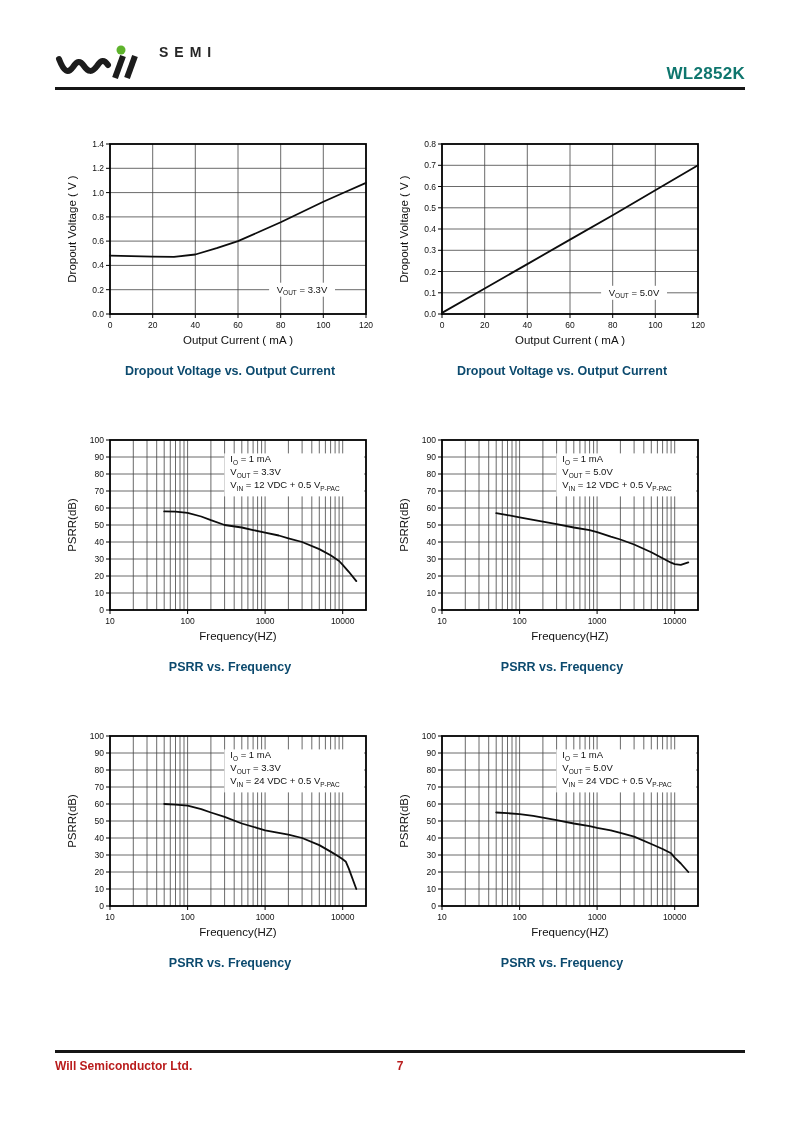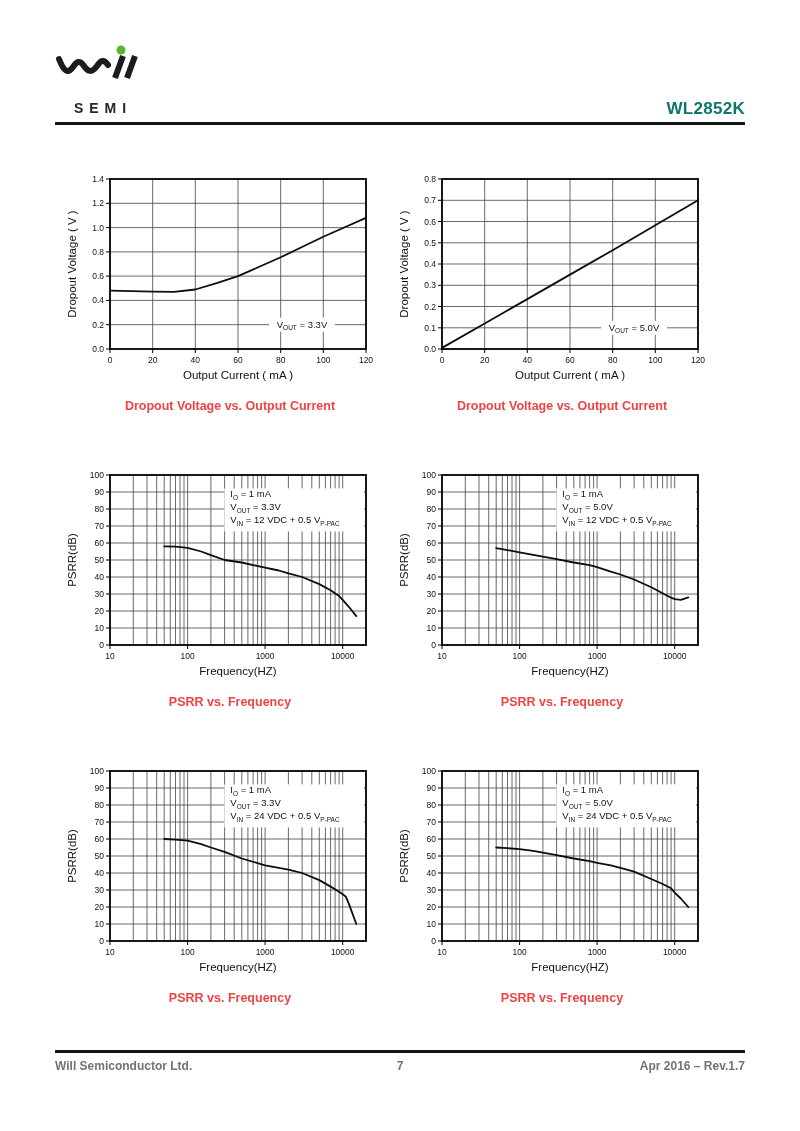--- a/index.html
+++ b/index.html
@@ -1,33 +1,33 @@
 <!DOCTYPE html>
 <html><head>
 <meta charset="utf-8">
 <style>
   html,body{margin:0;padding:0;background:#fff;}
   .page{width:800px;height:1131px;background:#fff;box-sizing:border-box;
         display:flex;flex-direction:column;overflow:hidden;
         font-family:"Liberation Sans",sans-serif;color:#111;}
   header{display:flex;justify-content:space-between;align-items:flex-end;
          margin:44px 55px 0 55px;padding-bottom:3px;border-bottom:3px solid #161616;}
-  .logo{display:flex;align-items:center;gap:16px;flex-direction:column;}
+  .logo{display:flex;align-items:flex-start;gap:8px;}
   .logo-mark{display:block;}
   .logo-text{font-size:14px;font-weight:700;letter-spacing:6px;color:#262626;padding-bottom:3px;}
   .product{font-size:17px;font-weight:700;color:#0f766e;letter-spacing:0.3px;}
   .charts{margin-top:46px;padding-left:64px;display:grid;
           grid-template-columns:332px 332px;row-gap:54px;}
   figure.chart{margin:0;}
   figure.chart svg{display:block;}
   figcaption{margin-top:13px;width:332px;text-align:center;
-             font-size:12.5px;font-weight:700;color:#ef4444;}
+             font-size:12.5px;font-weight:700;color:#0c4a6e;}
   footer{margin:auto 55px 58px 55px;border-top:3px solid #161616;padding-top:6px;
          display:grid;grid-template-columns:1fr auto 1fr;align-items:baseline;
-         font-size:12px;font-weight:700;color:#737373;}
+         font-size:12px;font-weight:700;color:#b91c1c;}
   footer .f-right{text-align:right;}
   footer .f-center{text-align:center;}
 </style>
 </head>
 <body>
 
 <div class="page">
 
   <header>
     <div class="logo">
@@ -470,16 +470,15 @@
           <text x="166.3" y="56.4" text-anchor="start" font-size="9.5" fill="#111111"><tspan>V</tspan><tspan dy="2.5" font-size="6.5">IN</tspan><tspan dy="-2.5"> = 24 VDC + 0.5 V</tspan><tspan dy="2.5" font-size="6.5">P-PAC</tspan></text>
           <path d="M100.2 84.5 L111.5 85.2 L123.6 86.2 L137.2 87.9 L146.9 89.6 L160.6 92.2 L177.8 95.5 L193.6 98.1 L201.1 99.8 L214.8 102.3 L224.4 104.9 L238.1 108.6 L255.3 116.0 L266.6 121.0 L275.1 125.3 L278.7 129.6 L284.8 135.5 L292.3 144.0" fill="none" stroke="#0d0d0d" stroke-width="1.8" stroke-linejoin="round" stroke-linecap="round"></path>
         </svg>
       <figcaption>PSRR vs. Frequency</figcaption>
     </figure>
   </main>
 
   <footer>
     <span class="f-left">Will Semiconductor Ltd.</span>
     <span class="f-center">7</span>
-    <span class="f-right">Apr 2016 – Rev.1.7</span>
   </footer>
 
 </div>
 
 </body></html>

